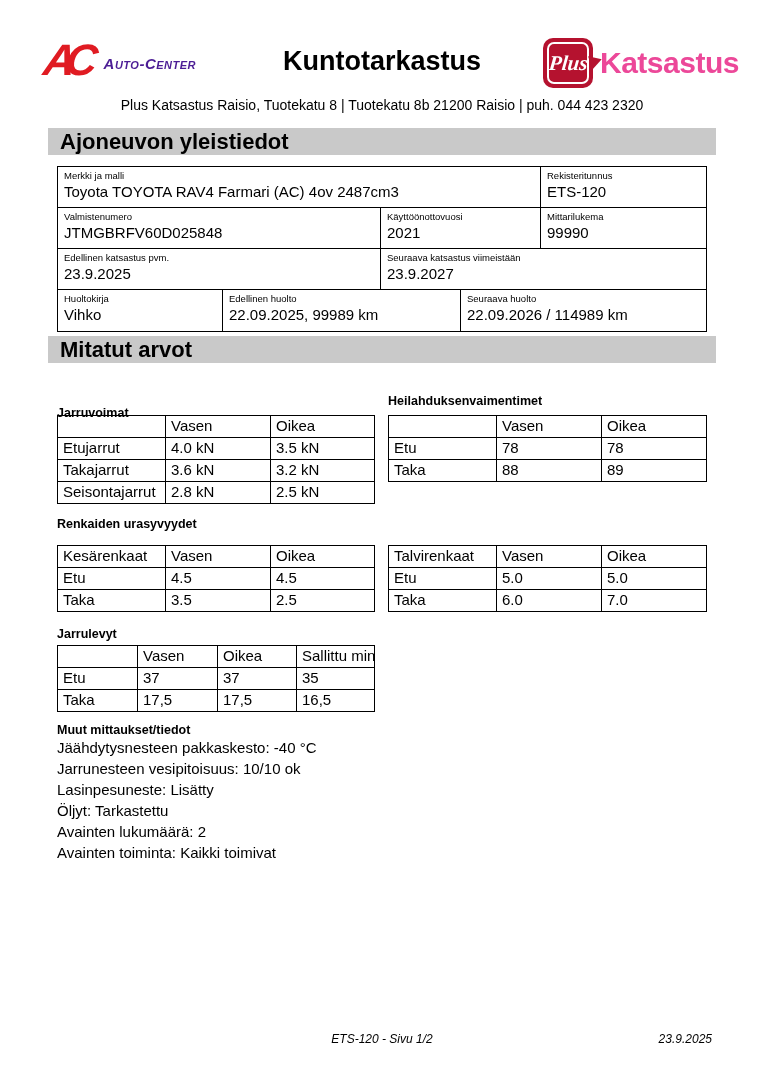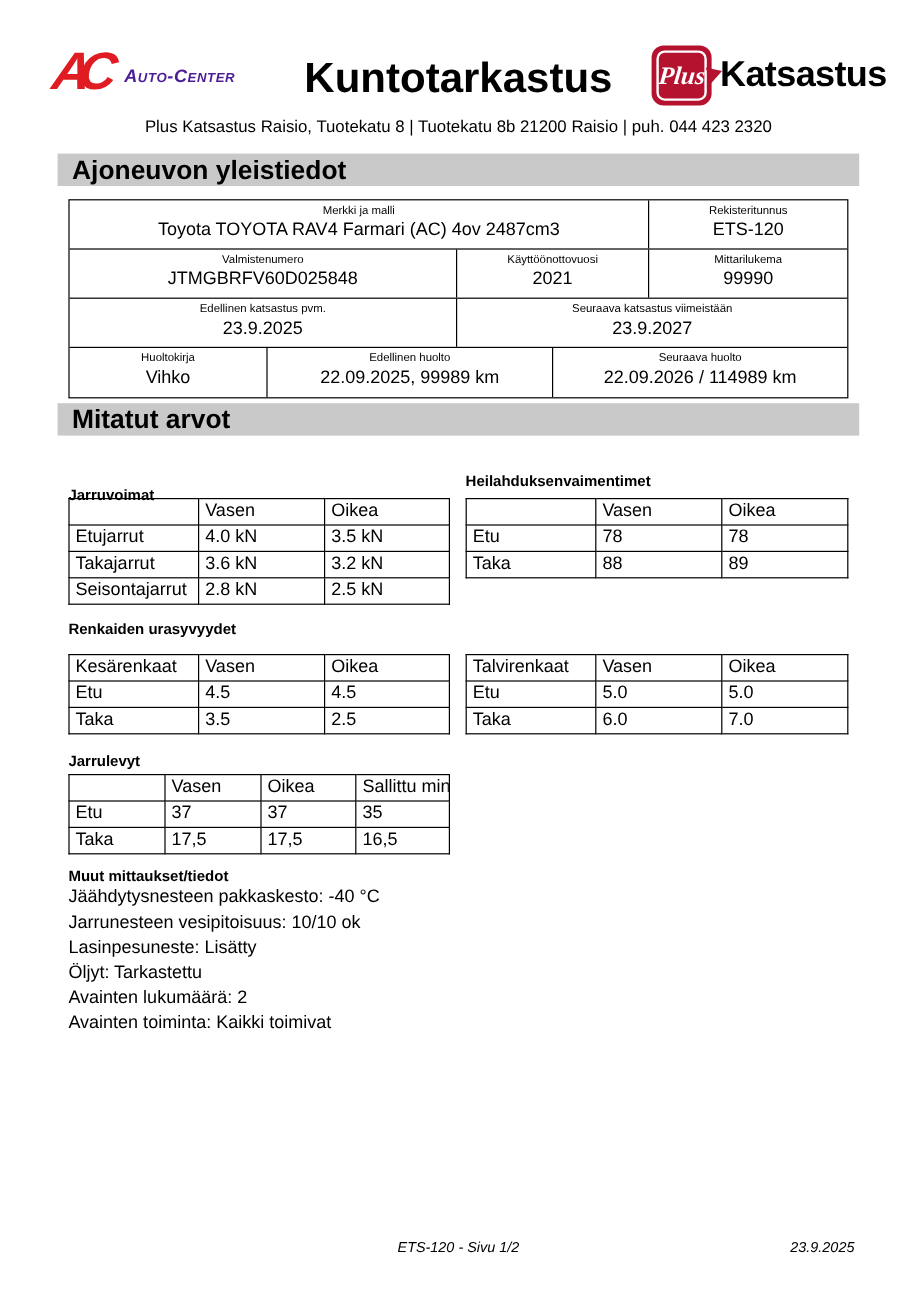--- a/index.html
+++ b/index.html
@@ -14,60 +14,59 @@
   .ac-monogram {
     font-size:44px; font-weight:bold; font-style:italic; letter-spacing:-10px;
     color:#e01b22; transform:skewX(-8deg); line-height:40px; padding-right:14px;
   }
   .ac-wordmark {
     font-size:15px; font-weight:bold; font-style:italic; font-variant:small-caps;
     color:#4c1d95; letter-spacing:0.5px; margin-left:2px; margin-top:6px;
   }
   .doc-title {
     position:absolute; left:0; top:46px; width:100%; text-align:center;
-    font-size:35px; font-weight:bold; pointer-events:none;
+    font-size:27px; font-weight:bold; pointer-events:none;
   }
   .plus-logo { position:absolute; left:543px; top:38px; display:flex; align-items:center; }
   .plus-box {
     position:relative; width:50px; height:50px; background:#b5122f; border-radius:10px;
     display:flex; align-items:center; justify-content:center; flex:0 0 auto;
   }
   .plus-box-inner {
     width:42px; height:42px; border:2px solid #ffffff; border-radius:7px;
     display:flex; align-items:center; justify-content:center;
   }
   .plus-word {
     color:#ffffff; font-family:"Liberation Serif", serif; font-style:italic;
     font-weight:bold; font-size:21px; transform:skewX(-6deg);
   }
   .plus-tail {
     position:absolute; right:-9px; top:16px; width:0; height:0;
     border-top:7px solid transparent; border-bottom:7px solid transparent;
     border-left:12px solid #b5122f; transform:rotate(-18deg);
   }
   .katsastus-word {
-    font-size:30px; font-weight:bold; color:#000000; margin-left:7px; letter-spacing:-0.5px;
+    font-size:30px; font-weight:bold; color:#ec4899; margin-left:7px; letter-spacing:-0.5px;
   }
   .address-line {
     position:absolute; left:0; top:97px; width:100%; text-align:center; font-size:14px;
   }
 
   
   .section-bar {
     position:absolute; left:48px; width:668px; height:27px; background:#c9c9c9;
     font-size:22px; font-weight:bold; line-height:27px; padding-left:12px;
   }
   #bar-general { top:128px; }
   #bar-measured { top:336px; }
 
   
   .info-table {
     position:absolute; left:57px; top:166px; width:650px;
     border:1px solid #000;
-    text-align:center;
   }
   .info-row { display:flex; border-bottom:1px solid #000; height:41px; }
   .info-row:last-child { border-bottom:none; }
   .info-cell { border-right:1px solid #000; padding:3px 6px 2px; overflow:hidden; }
   .info-cell:last-child { border-right:none; flex:1; }
   .cell-label { font-size:9.5px; line-height:12px; }
   .cell-value { font-size:15px; line-height:19px; white-space:nowrap; }
 
   .w483 { width:483px; flex:0 0 auto; }
   .w323 { width:323px; flex:0 0 auto; }

